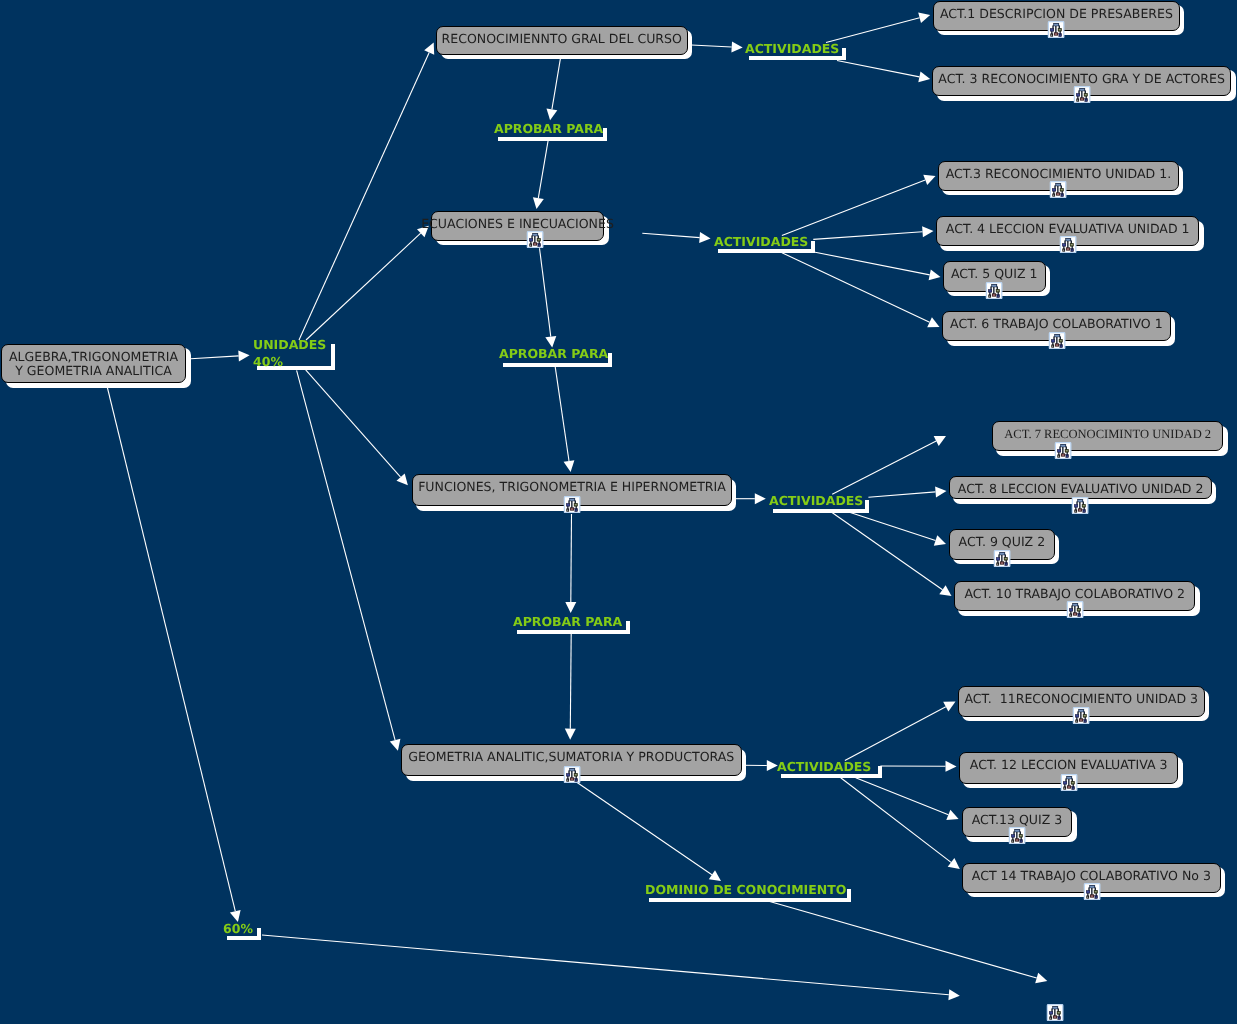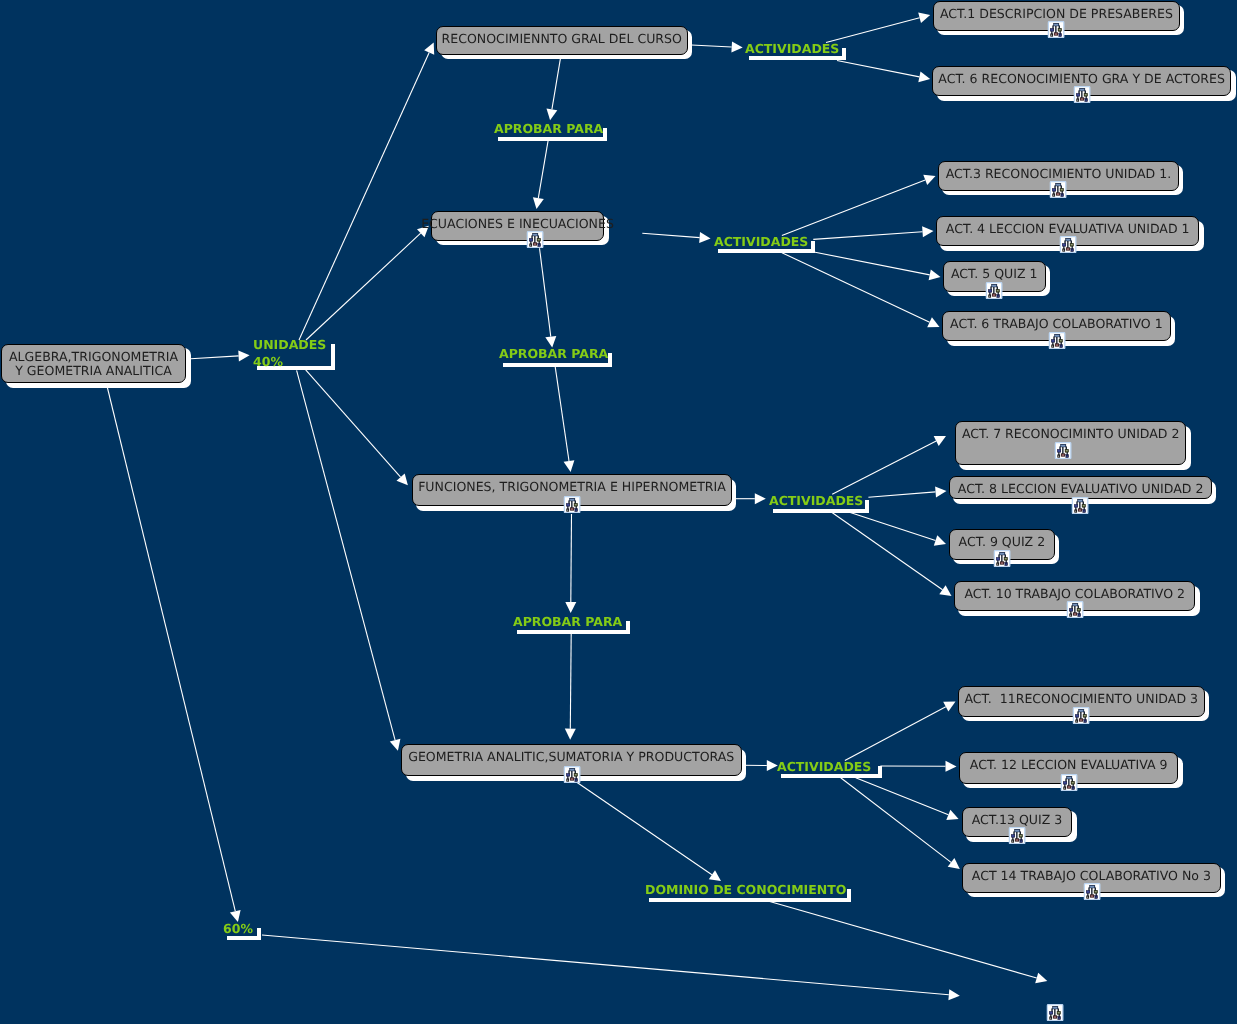--- a/index.html
+++ b/index.html
@@ -198,21 +198,21 @@
 <rect x="23.6" y="18.0" width="4.4" height="2.0" fill="#c9d2b3"></rect>
 <rect x="5.6" y="26.9" width="5.9" height="6.7" fill="#0a0a0a"></rect>
 <rect x="7.3" y="29.4" width="2.4" height="2.1" fill="#ededed"></rect>
 <rect x="13.7" y="25.2" width="8.2" height="5.8" fill="#40181a" stroke="#190709" stroke-width="0.7"></rect>
 <rect x="15.3" y="27.1" width="4.8" height="2.0" fill="#dda8aa"></rect>
 <rect x="23.9" y="26.9" width="6.0" height="6.7" fill="#0e1342" stroke="#060830" stroke-width="0.7"></rect>
 <rect x="25.4" y="29.4" width="2.6" height="2.1" fill="#5c70c2"></rect>
 </svg>
 <div class="concept" style="left:932.3px;top:65.8px;width:299.2px;height:30.3px;">
       <div class="sh"></div>
-      <div class="bx"><span>ACT. 6 RECONOCIMIENTO GRA Y DE ACTORES</span></div>
+      <div class="bx"><span>ACT. 3 RECONOCIMIENTO GRA Y DE ACTORES</span></div>
     </div>
 <svg class="ic" style="left:1072.8px;top:86.2px" viewBox="0 0 36 37">
 <rect x="1.4" y="1.4" width="33.2" height="34.2" rx="1.6" fill="#ffffff" stroke="#bcd5f1" stroke-width="2.8"></rect>
 <rect x="16.1" y="9.5" width="2.8" height="17.5" fill="#05101f"></rect>
 <rect x="10.0" y="9.5" width="2.8" height="7.2" fill="#05101f"></rect>
 <rect x="23.4" y="9.5" width="2.8" height="7.2" fill="#05101f"></rect>
 <rect x="7.6" y="20.5" width="2.6" height="7.5" fill="#05101f"></rect>
 <rect x="25.5" y="20.5" width="2.6" height="7.5" fill="#05101f"></rect>
 <rect x="12.4" y="4.8" width="11.7" height="6.0" fill="#15305e" stroke="#060f22" stroke-width="0.7"></rect>
 <rect x="13.7" y="7.2" width="8.9" height="2.4" fill="#a9c7ec"></rect>
@@ -316,21 +316,21 @@
 <rect x="6.8" y="18.2" width="4.6" height="2.0" fill="#5564b4"></rect>
 <rect x="22.1" y="15.6" width="7.8" height="6.5" fill="#2e3614" stroke="#10150a" stroke-width="0.7"></rect>
 <rect x="23.6" y="18.0" width="4.4" height="2.0" fill="#c9d2b3"></rect>
 <rect x="5.6" y="26.9" width="5.9" height="6.7" fill="#0a0a0a"></rect>
 <rect x="7.3" y="29.4" width="2.4" height="2.1" fill="#ededed"></rect>
 <rect x="13.7" y="25.2" width="8.2" height="5.8" fill="#40181a" stroke="#190709" stroke-width="0.7"></rect>
 <rect x="15.3" y="27.1" width="4.8" height="2.0" fill="#dda8aa"></rect>
 <rect x="23.9" y="26.9" width="6.0" height="6.7" fill="#0e1342" stroke="#060830" stroke-width="0.7"></rect>
 <rect x="25.4" y="29.4" width="2.6" height="2.1" fill="#5c70c2"></rect>
 </svg>
-<div class="concept" style="left:955px;top:421.4px;width:231.4px;height:44px;">
+<div class="concept" style="left:992px;top:421.4px;width:231.4px;height:30.0px;font-family:Liberation Serif, serif;">
       <div class="sh"></div>
       <div class="bx"><span>ACT. 7 RECONOCIMINTO UNIDAD 2</span></div>
     </div>
 <svg class="ic" style="left:1054.0px;top:441.5px" viewBox="0 0 36 37">
 <rect x="1.4" y="1.4" width="33.2" height="34.2" rx="1.6" fill="#ffffff" stroke="#bcd5f1" stroke-width="2.8"></rect>
 <rect x="16.1" y="9.5" width="2.8" height="17.5" fill="#05101f"></rect>
 <rect x="10.0" y="9.5" width="2.8" height="7.2" fill="#05101f"></rect>
 <rect x="23.4" y="9.5" width="2.8" height="7.2" fill="#05101f"></rect>
 <rect x="7.6" y="20.5" width="2.6" height="7.5" fill="#05101f"></rect>
 <rect x="25.5" y="20.5" width="2.6" height="7.5" fill="#05101f"></rect>
@@ -438,21 +438,21 @@
 <rect x="23.6" y="18.0" width="4.4" height="2.0" fill="#c9d2b3"></rect>
 <rect x="5.6" y="26.9" width="5.9" height="6.7" fill="#0a0a0a"></rect>
 <rect x="7.3" y="29.4" width="2.4" height="2.1" fill="#ededed"></rect>
 <rect x="13.7" y="25.2" width="8.2" height="5.8" fill="#40181a" stroke="#190709" stroke-width="0.7"></rect>
 <rect x="15.3" y="27.1" width="4.8" height="2.0" fill="#dda8aa"></rect>
 <rect x="23.9" y="26.9" width="6.0" height="6.7" fill="#0e1342" stroke="#060830" stroke-width="0.7"></rect>
 <rect x="25.4" y="29.4" width="2.6" height="2.1" fill="#5c70c2"></rect>
 </svg>
 <div class="concept" style="left:959.0px;top:752.2px;width:219.3px;height:31.7px;">
       <div class="sh"></div>
-      <div class="bx"><span>ACT. 12 LECCION EVALUATIVA 9</span></div>
+      <div class="bx"><span>ACT. 12 LECCION EVALUATIVA 3</span></div>
     </div>
 <svg class="ic" style="left:1059.6px;top:774.0px" viewBox="0 0 36 37">
 <rect x="1.4" y="1.4" width="33.2" height="34.2" rx="1.6" fill="#ffffff" stroke="#bcd5f1" stroke-width="2.8"></rect>
 <rect x="16.1" y="9.5" width="2.8" height="17.5" fill="#05101f"></rect>
 <rect x="10.0" y="9.5" width="2.8" height="7.2" fill="#05101f"></rect>
 <rect x="23.4" y="9.5" width="2.8" height="7.2" fill="#05101f"></rect>
 <rect x="7.6" y="20.5" width="2.6" height="7.5" fill="#05101f"></rect>
 <rect x="25.5" y="20.5" width="2.6" height="7.5" fill="#05101f"></rect>
 <rect x="12.4" y="4.8" width="11.7" height="6.0" fill="#15305e" stroke="#060f22" stroke-width="0.7"></rect>
 <rect x="13.7" y="7.2" width="8.9" height="2.4" fill="#a9c7ec"></rect>

